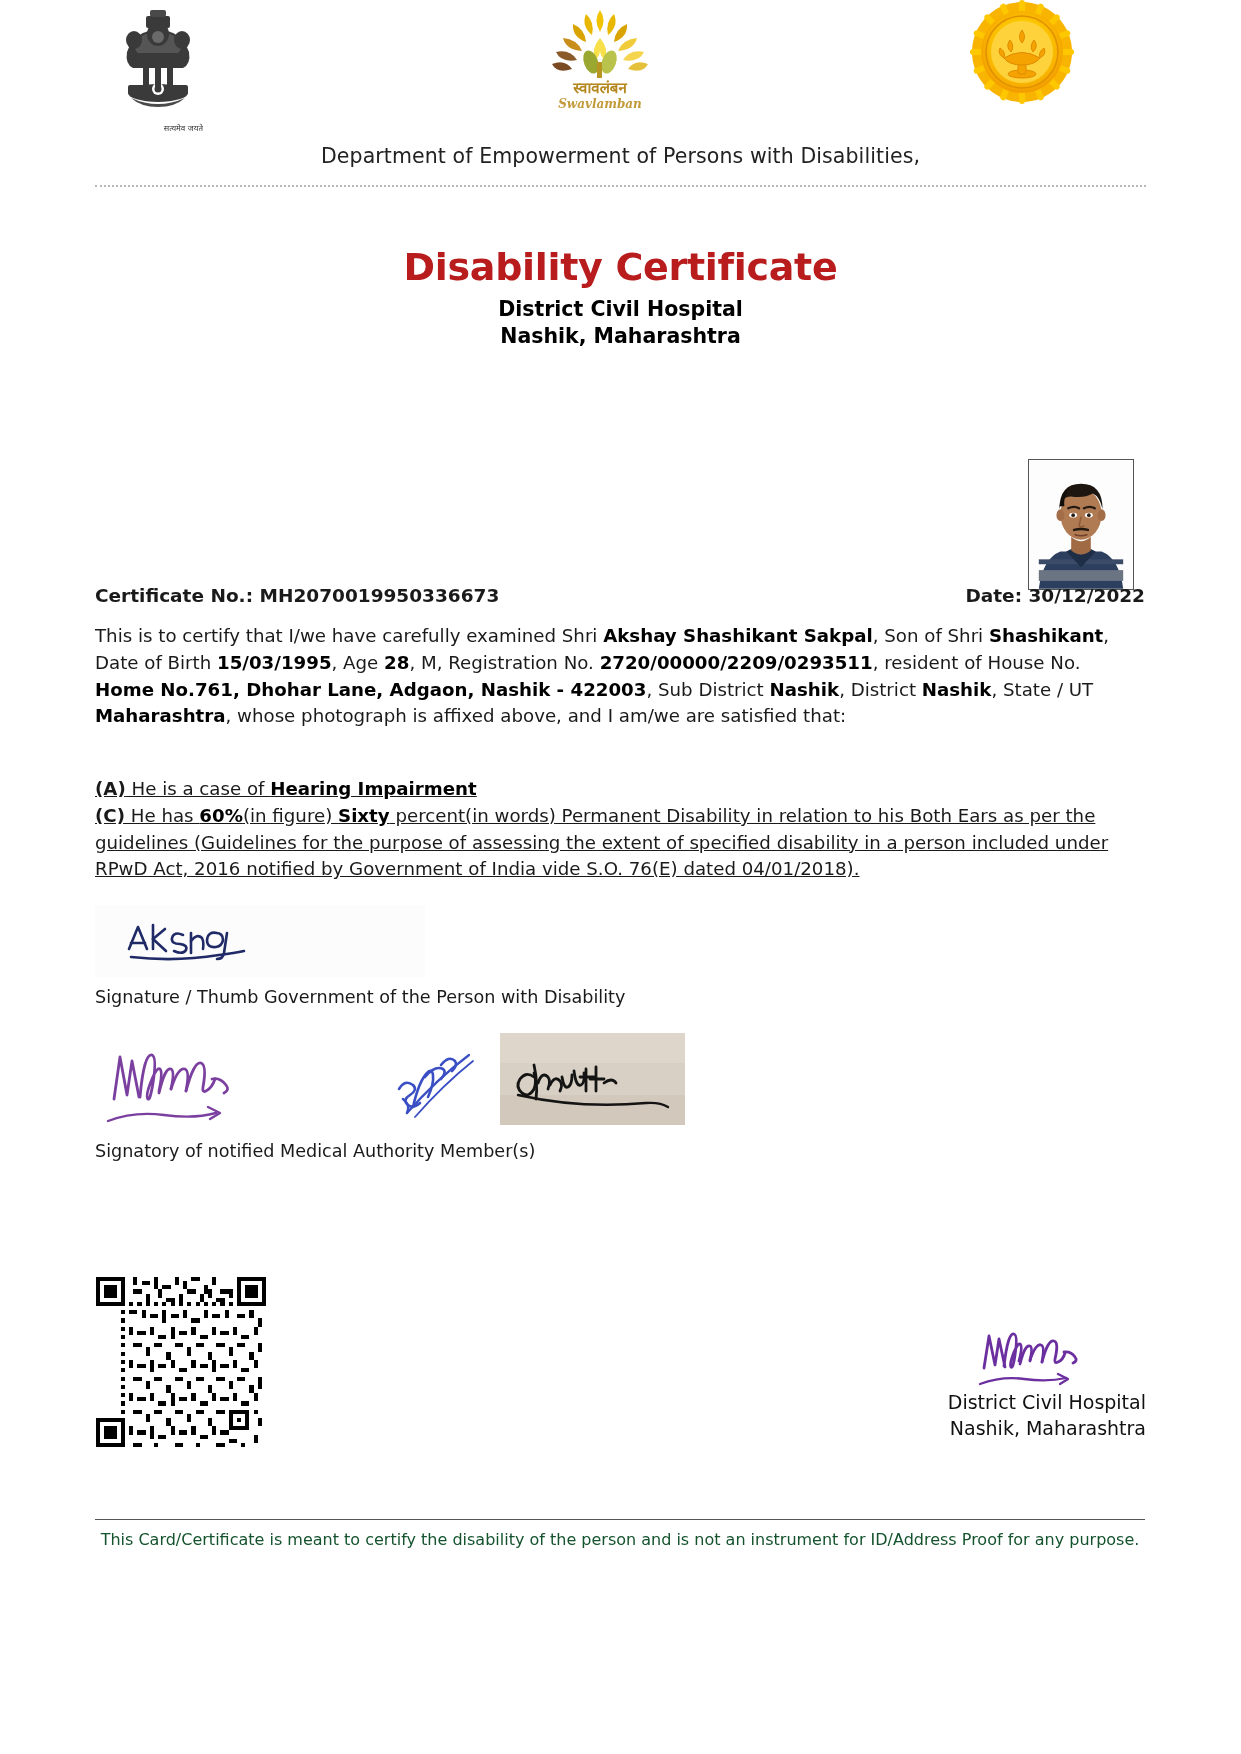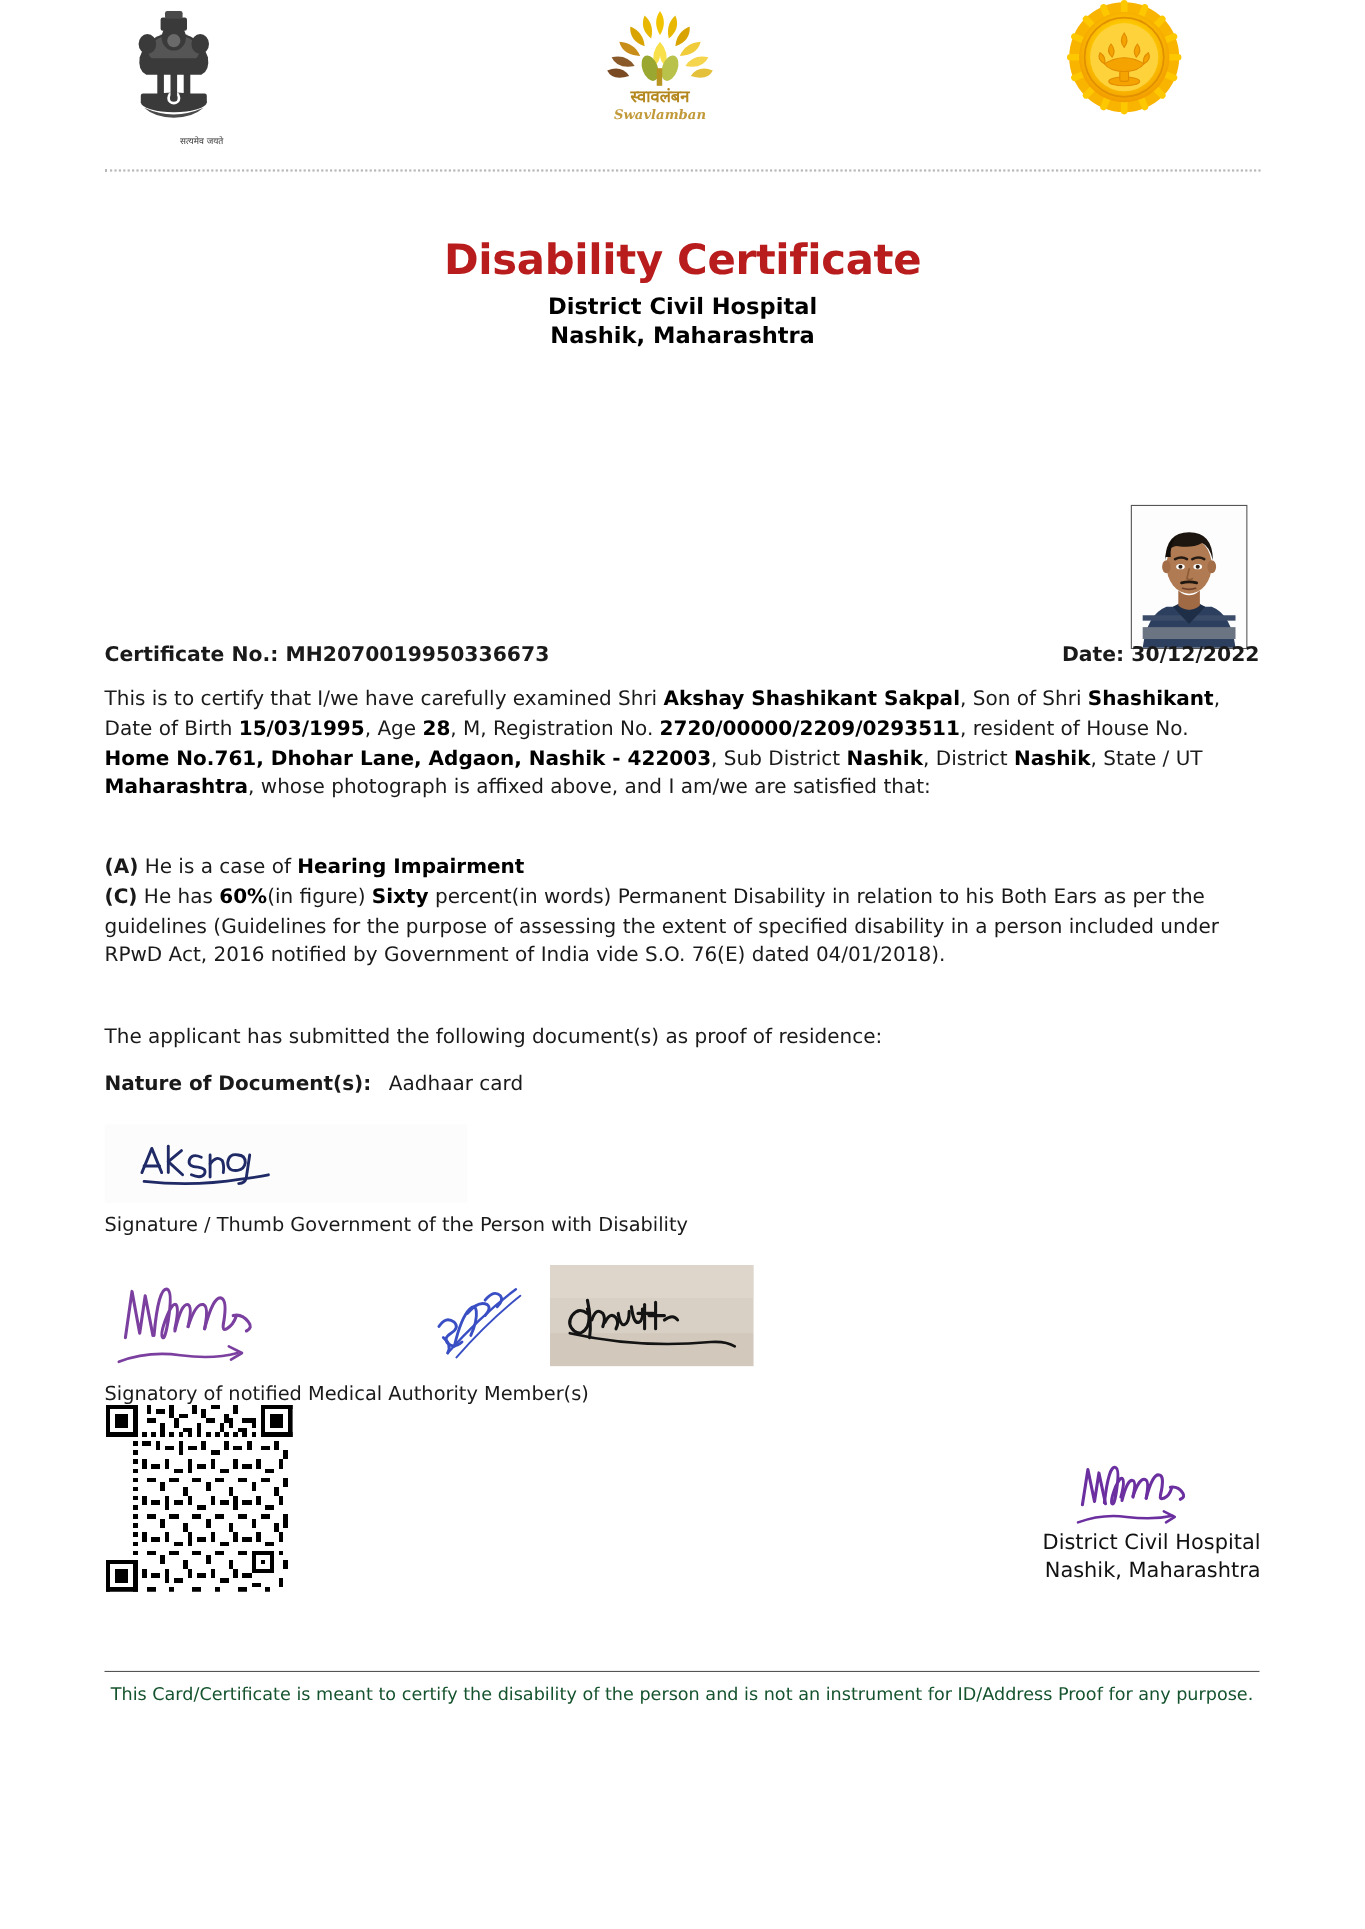--- a/index.html
+++ b/index.html
@@ -106,20 +106,21 @@
     margin: 0;
     text-align: left;
     color: #1a1a1a;
   }
   b, strong { font-weight: bold; color: #000; }
 
   .clauses {
     margin-top: 46px;
     font-size: 18.2px;
     line-height: 1.47;
+    text-decoration: underline;
   }
   .clause { margin: 0; }
   .clause .lbl { font-weight: bold; }
   .clause-b-ital { font-style: italic; }
 
   .docs-block { margin-top: 46px; font-size: 18.2px; line-height: 1.5; }
   .docs-nature { margin-top: 16px; font-size: 18.2px; }
   .docs-nature .nd-label { font-weight: bold; }
   .docs-nature .nd-value { margin-left: 16px; }
 
@@ -312,20 +313,21 @@
           <path d="M40 40 q5 6 1 12 q-6 -6 -1 -12z"></path>
           <path d="M64 40 q-5 6 -1 12 q6 -6 1 -12z"></path>
           <path d="M30 48 q6 4 4 10 q-7 -4 -4 -10z"></path>
           <path d="M74 48 q-6 4 -4 10 q7 -4 4 -10z"></path>
         </g>
       </svg>
     </div>
   </div>
 
   <div class="header-text">
+    <div>Department of Empowerment of Persons with Disabilities,</div>
   </div>
   <div class="header-rule"></div>
 
   <div class="title-block">
     <div class="doc-title">Disability Certificate</div>
     <div class="doc-sub">
       <div>District Civil Hospital</div>
       <div>Nashik, Maharashtra</div>
     </div>
   </div>
@@ -382,26 +384,20 @@
 
     <p class="para"><span>This is to certify that I/we have carefully examined Shri </span><b>Akshay Shashikant Sakpal</b><span>, Son of Shri </span><b>Shashikant</b><span>, Date of Birth </span><b>15/03/1995</b><span>, Age </span><b>28</b><span>, M, Registration No. </span><b>2720/00000/2209/0293511</b><span>, resident of House No. </span><b>Home No.761, Dhohar Lane, Adgaon, Nashik - 422003</b><span>, Sub District </span><b>Nashik</b><span>, District </span><b>Nashik</b><span>, State / UT </span><b>Maharashtra</b><span>, whose photograph is affixed above, and I am/we are satisfied that:</span></p>
 
     <div class="clauses">
       <p class="clause"><span class="lbl">(A)</span><span> He is a case of  </span><b>Hearing Impairment</b></p>
 
 
       <p class="clause"><span class="lbl">(C)</span><span> He has </span><b>60%</b><span>(in figure)  </span><b>Sixty</b><span>  percent(in words) Permanent Disability in relation to his Both Ears as per the guidelines (Guidelines for the purpose of assessing the extent of specified disability in a person included under RPwD Act, 2016 notified by Government of India vide S.O. 76(E) dated 04/01/2018).</span></p>
     </div>
 
-    <div class="docs-block">
-      <div>The applicant has submitted the following document(s) as proof of residence:</div>
-      <div class="docs-nature">
-        <span class="nd-label">Nature of Document(s):</span><span class="nd-value">Aadhaar card</span>
-      </div>
-    </div>
 
     <div class="sig-applicant">
       <svg viewBox="0 0 330 72" xmlns="http://www.w3.org/2000/svg">
         <rect width="330" height="72" fill="#fcfcfc"></rect>
         <g fill="none" stroke="#1f2a66" stroke-width="2.6" stroke-linecap="round" stroke-linejoin="round">
           <path d="M34 44 l9 -22 l9 22"></path>
           <path d="M36 38 l14 0"></path>
           <path d="M58 20 l0 24"></path>
           <path d="M58 34 l12 -10"></path>
           <path d="M58 34 l13 12"></path>

